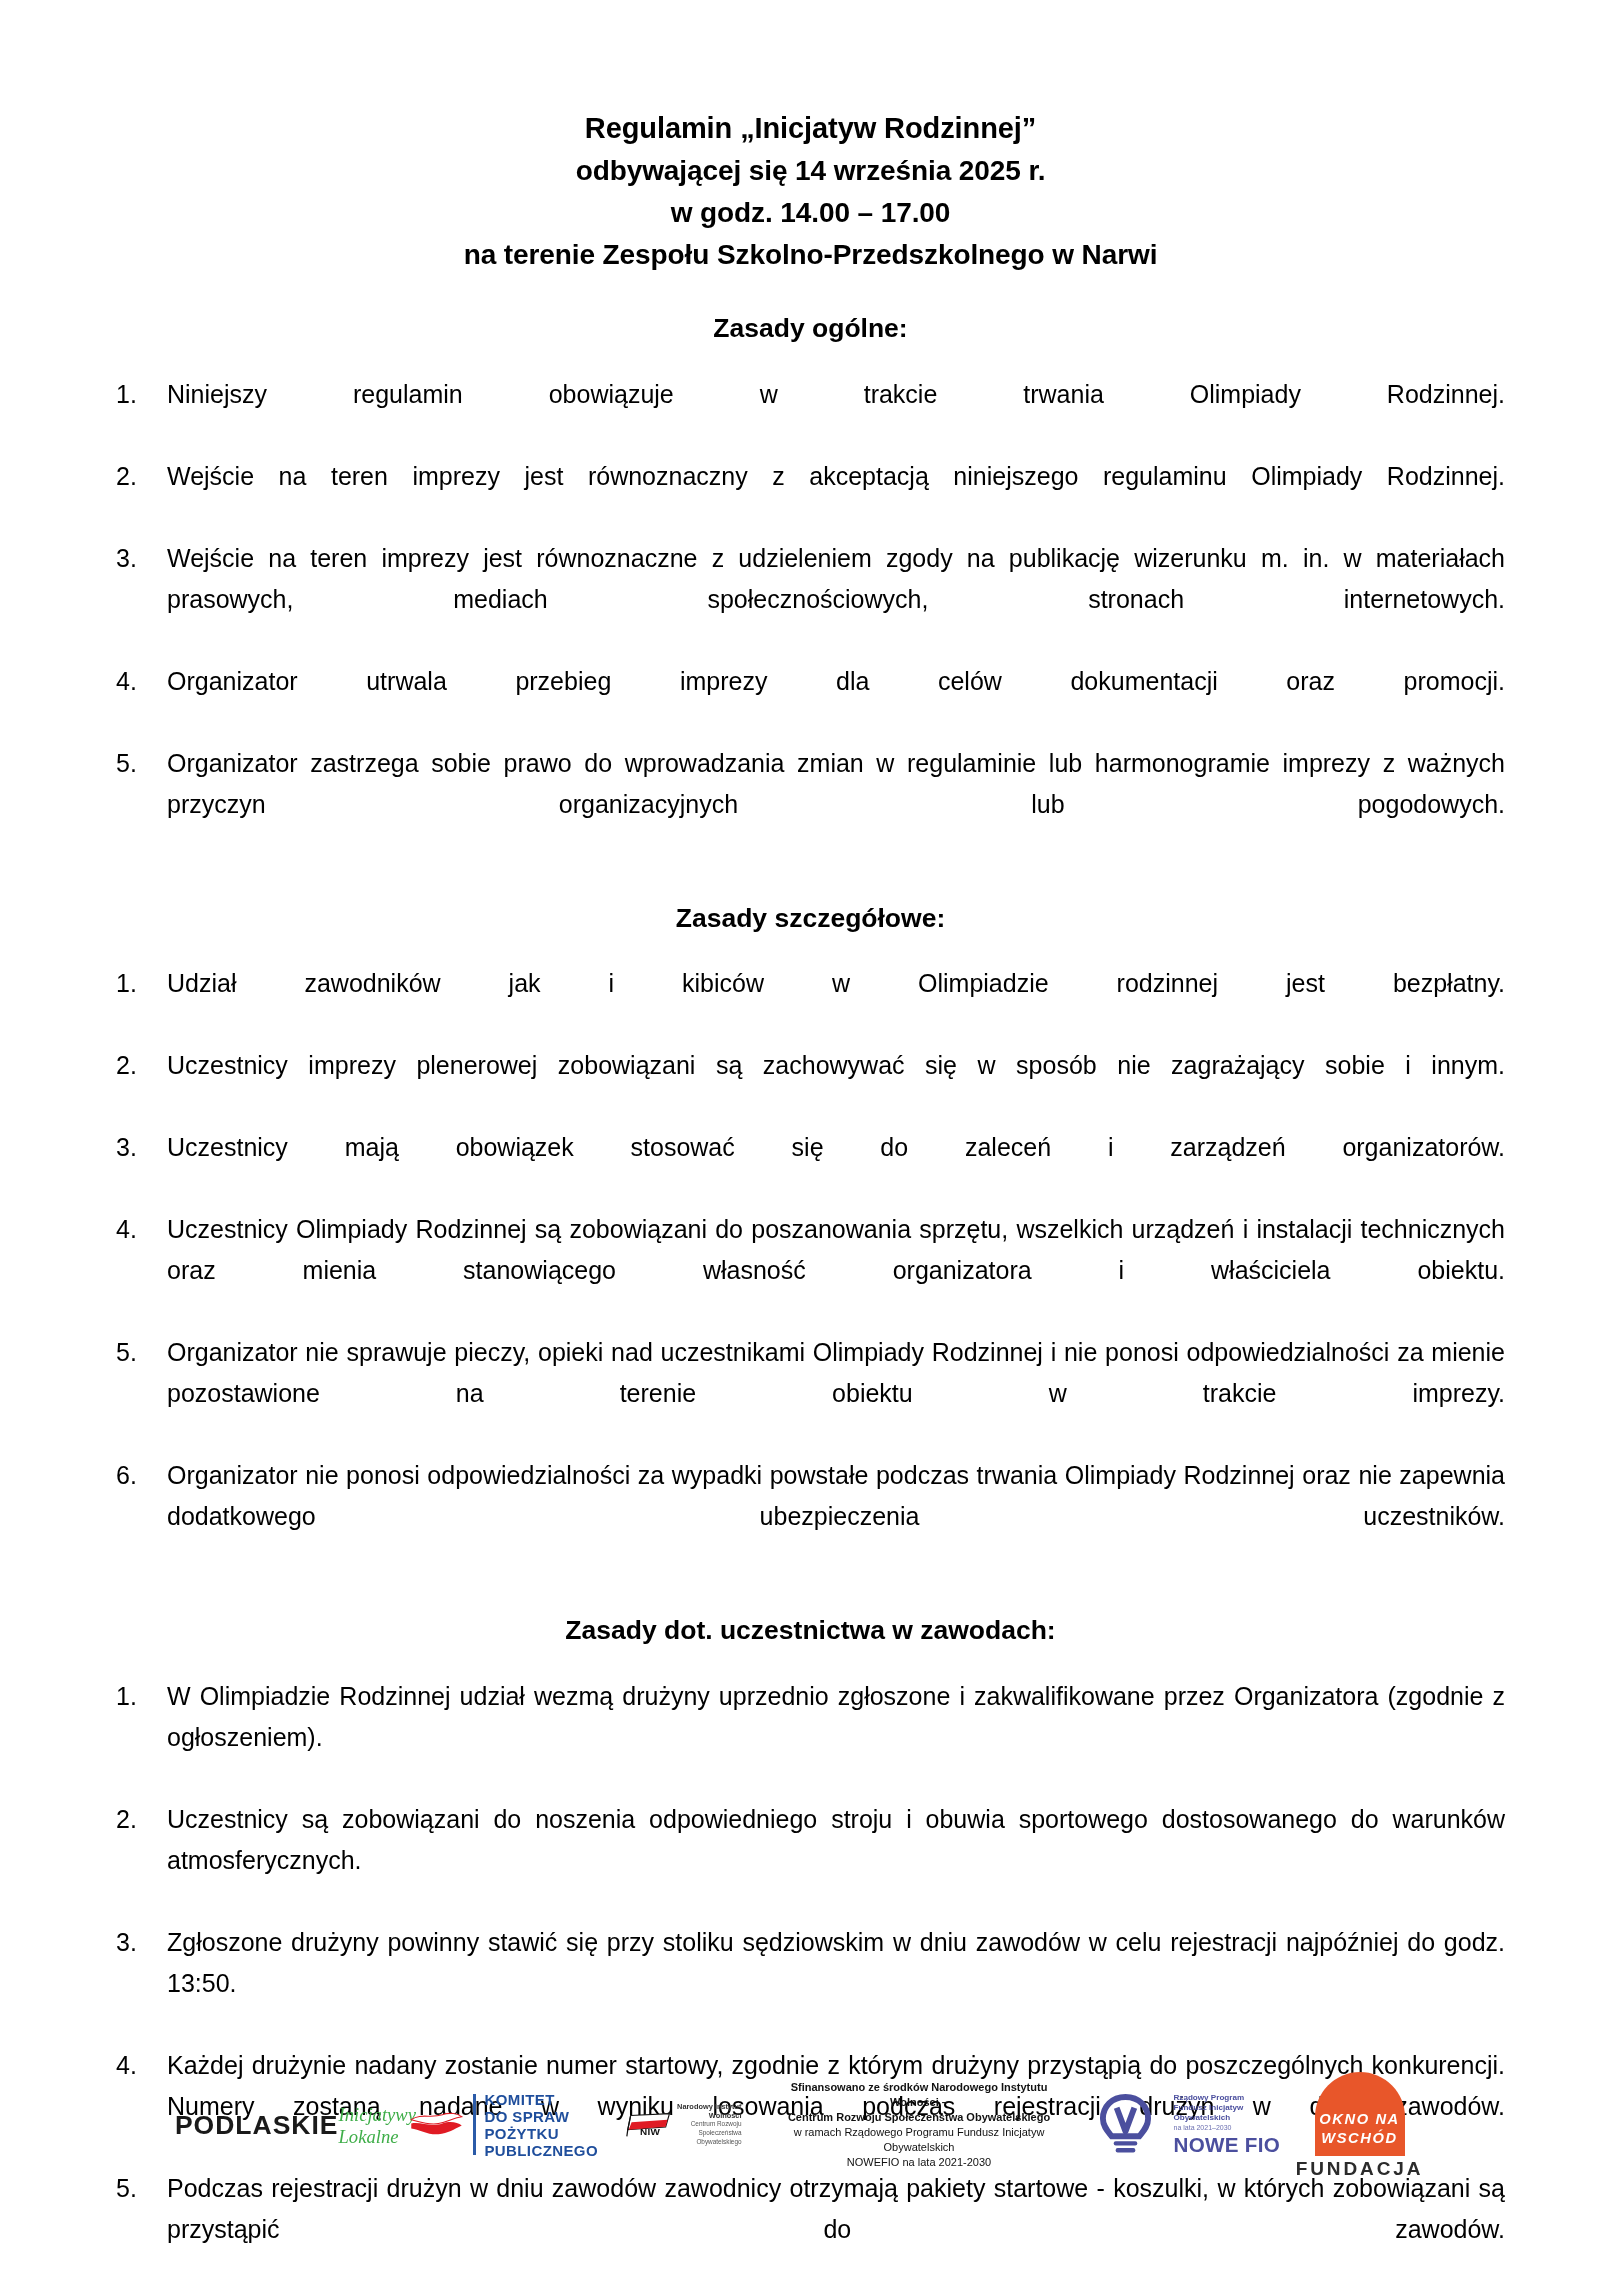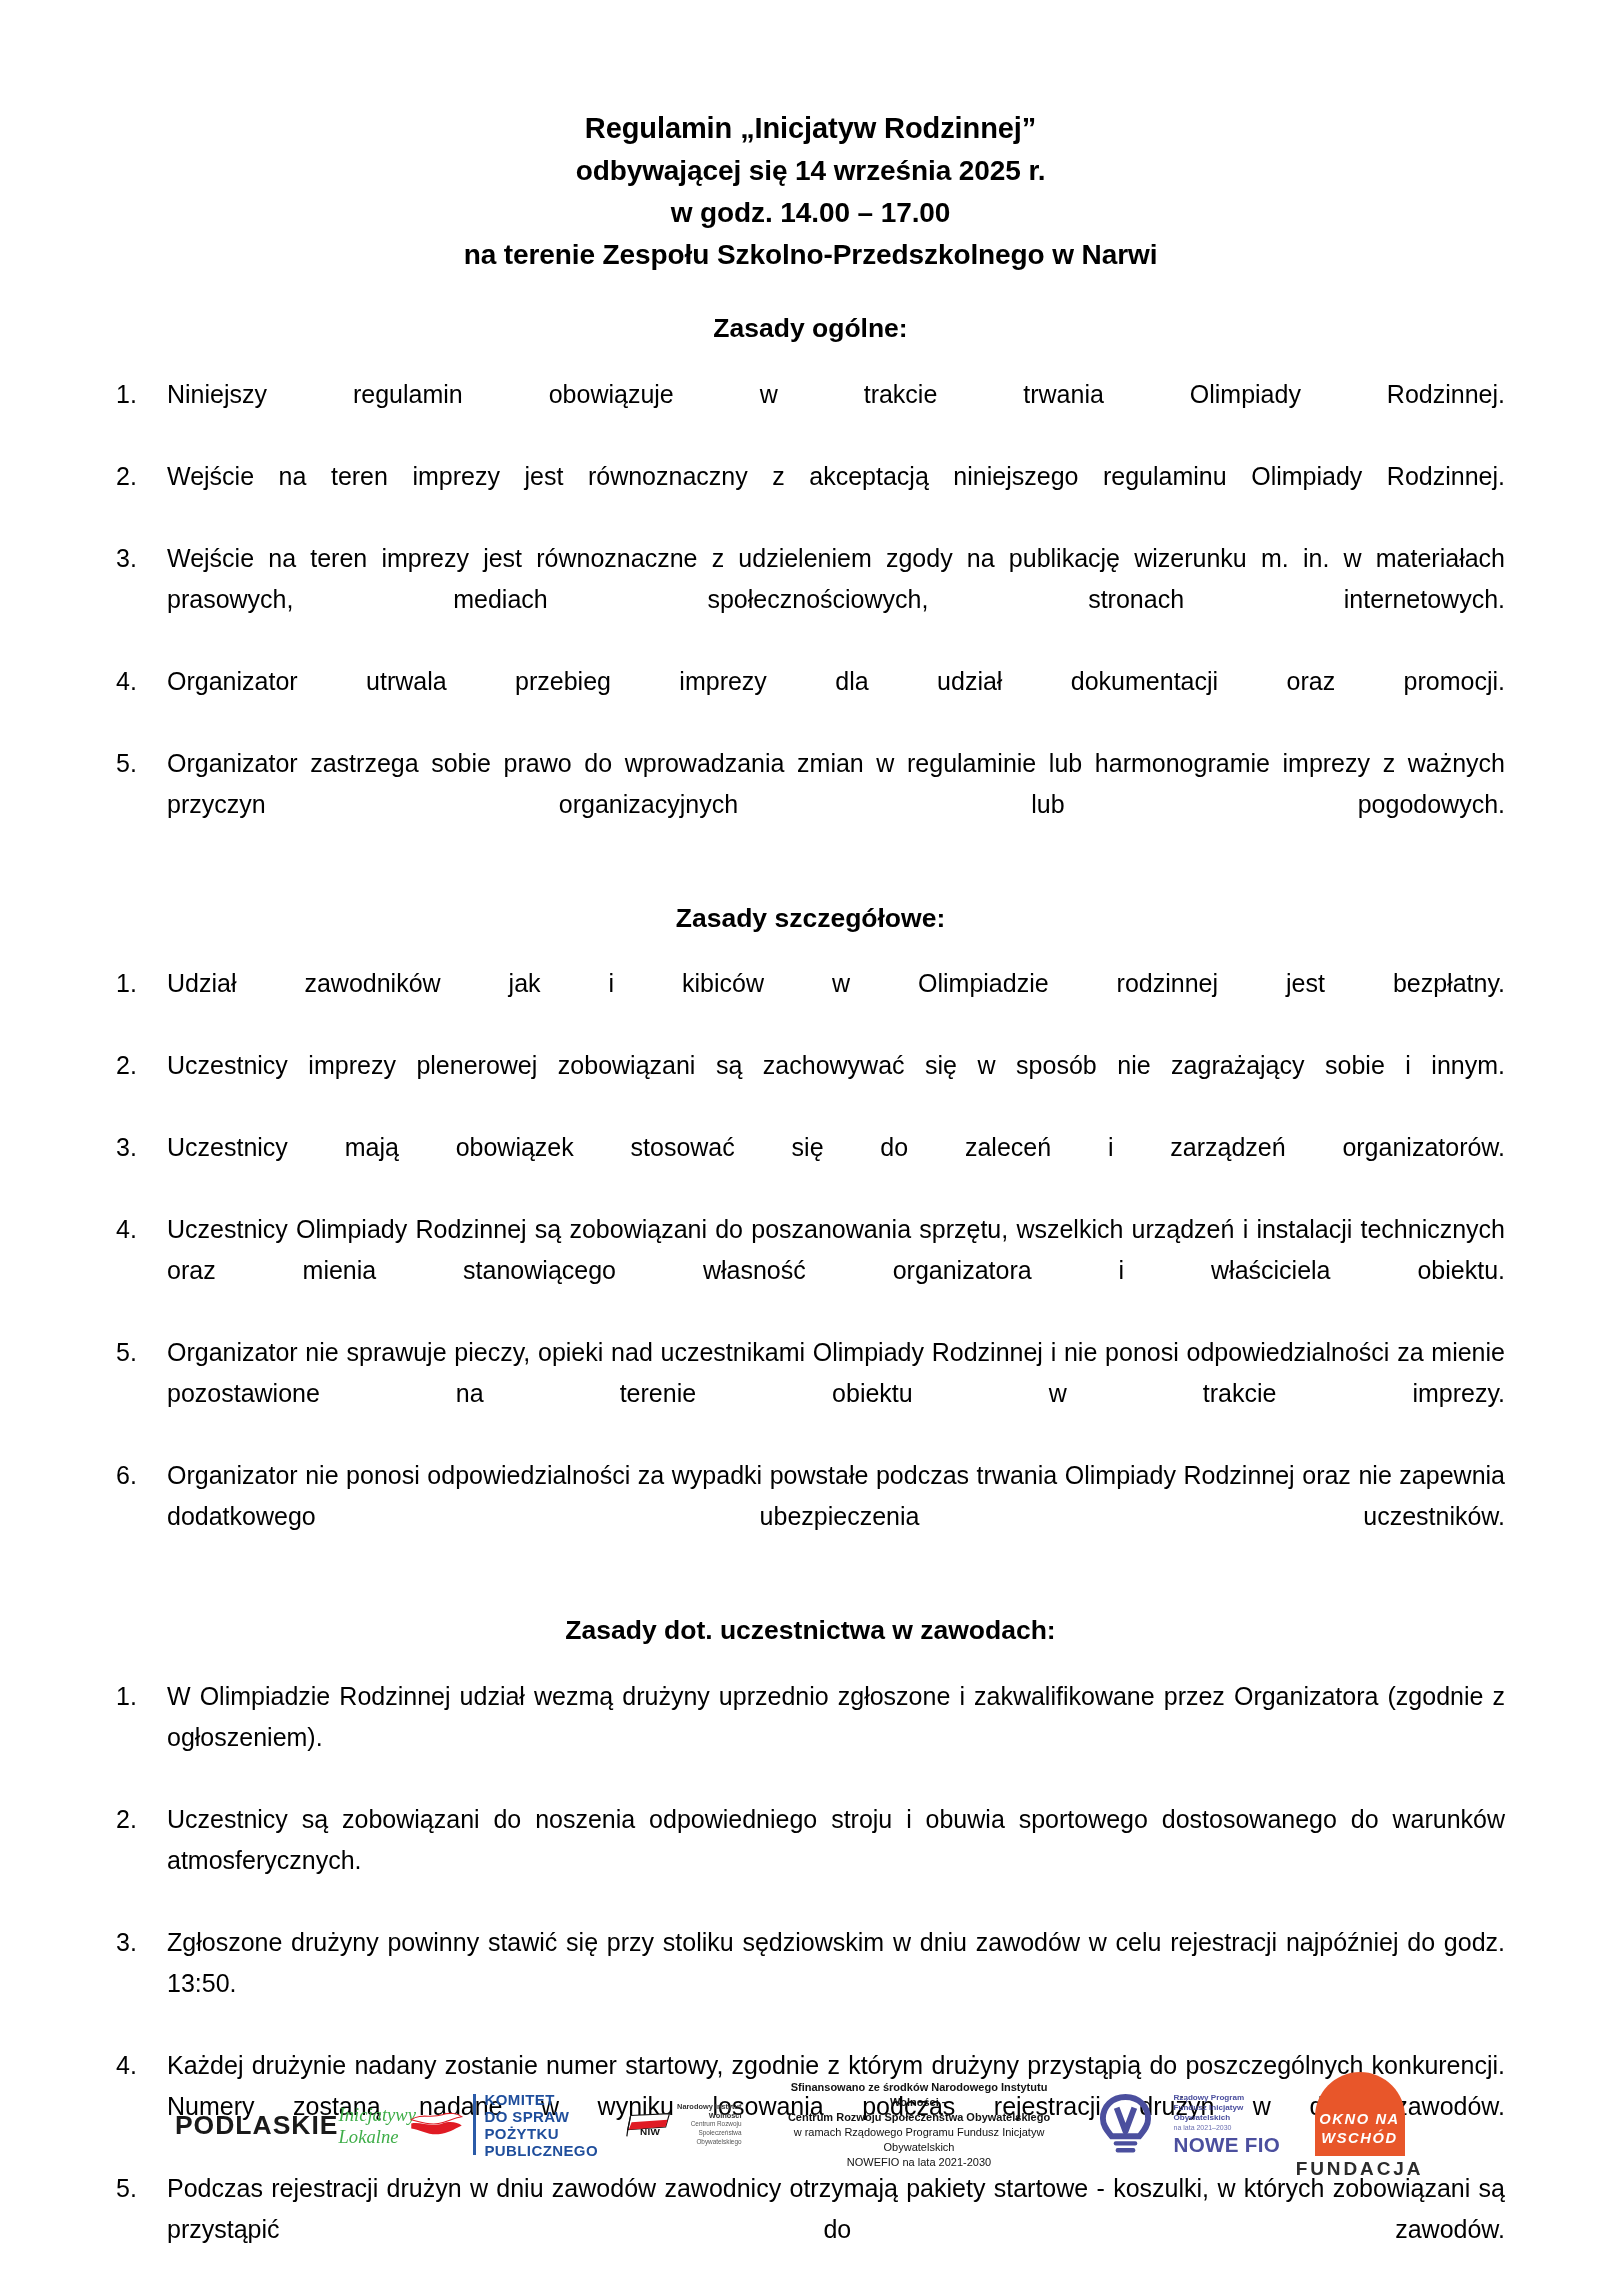--- a/index.html
+++ b/index.html
@@ -252,21 +252,21 @@
     <div class="title-line">odbywającej się 14 września 2025 r.</div>
     <div class="title-line">w godz. 14.00 – 17.00</div>
     <div class="title-line">na terenie Zespołu Szkolno-Przedszkolnego w Narwi</div>
   </div>
 
   <div class="section-heading">Zasady ogólne:</div>
   <ol class="rules">
     <li><span class="marker">1.</span><span>Niniejszy regulamin obowiązuje w trakcie trwania Olimpiady Rodzinnej.</span></li>
     <li><span class="marker">2.</span><span>Wejście na teren imprezy jest równoznaczny z akceptacją niniejszego regulaminu Olimpiady Rodzinnej.</span></li>
     <li><span class="marker">3.</span><span>Wejście na teren imprezy jest równoznaczne z udzieleniem zgody na publikację wizerunku m. in. w materiałach prasowych, mediach społecznościowych, stronach internetowych.</span></li>
-    <li><span class="marker">4.</span><span>Organizator utrwala przebieg imprezy dla udział dokumentacji oraz promocji.</span></li>
+    <li><span class="marker">4.</span><span>Organizator utrwala przebieg imprezy dla celów dokumentacji oraz promocji.</span></li>
     <li><span class="marker">5.</span><span>Organizator zastrzega sobie prawo do wprowadzania zmian w regulaminie lub harmonogramie imprezy z ważnych przyczyn organizacyjnych lub pogodowych.</span></li>
   </ol>
 
   <div class="section-heading">Zasady szczegółowe:</div>
   <ol class="rules">
     <li><span class="marker">1.</span><span>Udział zawodników jak i kibiców w Olimpiadzie rodzinnej jest bezpłatny.</span></li>
     <li><span class="marker">2.</span><span>Uczestnicy imprezy plenerowej zobowiązani są zachowywać się w sposób nie zagrażający sobie i innym.</span></li>
     <li><span class="marker">3.</span><span>Uczestnicy mają obowiązek stosować się do zaleceń i zarządzeń organizatorów.</span></li>
     <li><span class="marker">4.</span><span>Uczestnicy Olimpiady Rodzinnej są zobowiązani do poszanowania sprzętu, wszelkich urządzeń i instalacji technicznych oraz mienia stanowiącego własność organizatora i właściciela obiektu.</span></li>
     <li><span class="marker">5.</span><span>Organizator nie sprawuje pieczy, opieki nad uczestnikami Olimpiady Rodzinnej i nie ponosi odpowiedzialności za mienie pozostawione na terenie obiektu w trakcie imprezy.</span></li>

